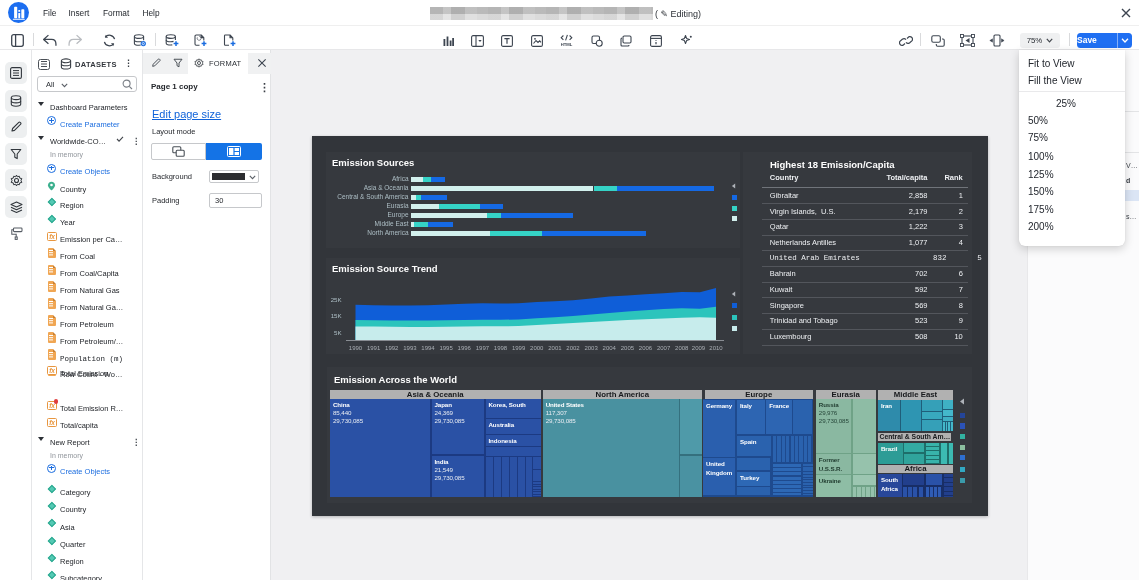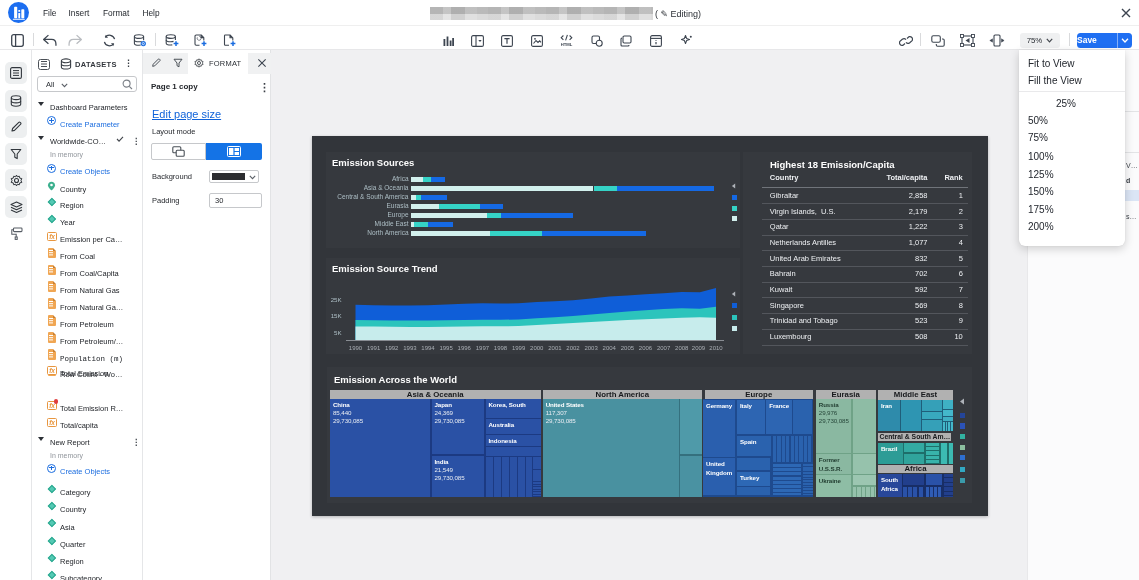--- a/index.html
+++ b/index.html
@@ -634,21 +634,21 @@
             <span class="c2">1,222</span>
             <span class="c3">3</span>
           </div>
         <div class="tsep" style="left:19.2px;width:206.3px;top:82.5px;"></div>
         <div class="trow" style="left:26.8px;width:193px;top:85.9px;">
             <span class="c1">Netherlands Antilles</span>
             <span class="c2">1,077</span>
             <span class="c3">4</span>
           </div>
         <div class="tsep" style="left:19.2px;width:206.3px;top:98.2px;"></div>
-        <div class="trow" style="left:26.8px;width:193px;top:101.6px;">
+        <div class="trow" style="left:26.8px;width:212px;top:101.6px;font-family:Liberation Mono, monospace;">
             <span class="c1">United Arab Emirates</span>
             <span class="c2">832</span>
             <span class="c3">5</span>
           </div>
         <div class="tsep" style="left:19.2px;width:206.3px;top:113.9px;"></div>
         <div class="trow" style="left:26.8px;width:193px;top:117.3px;">
             <span class="c1">Bahrain</span>
             <span class="c2">702</span>
             <span class="c3">6</span>
           </div>

